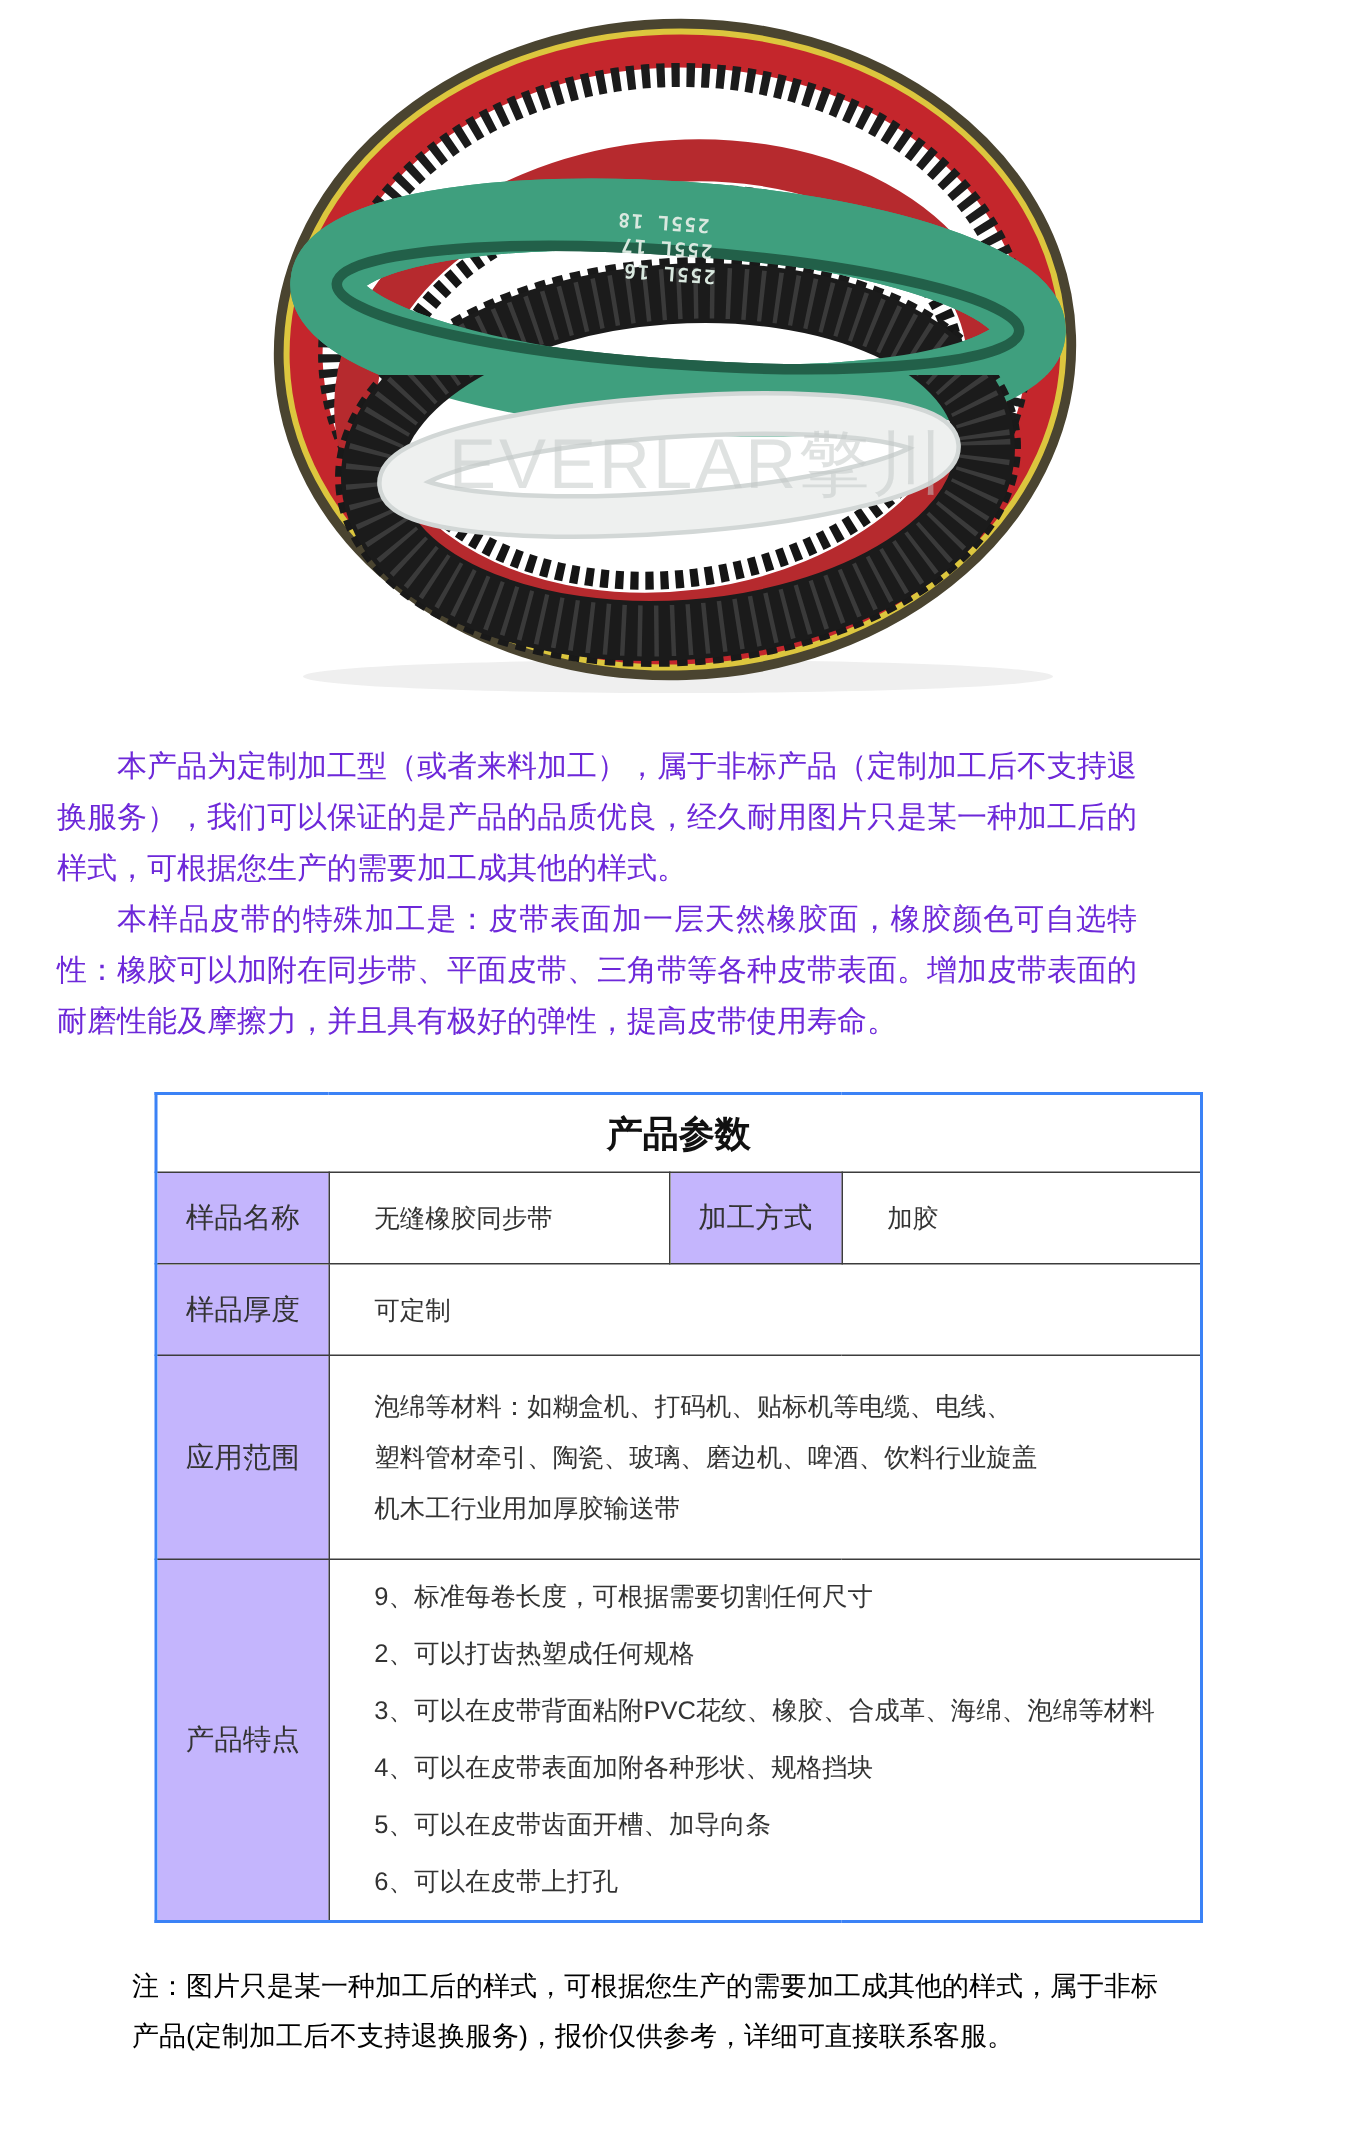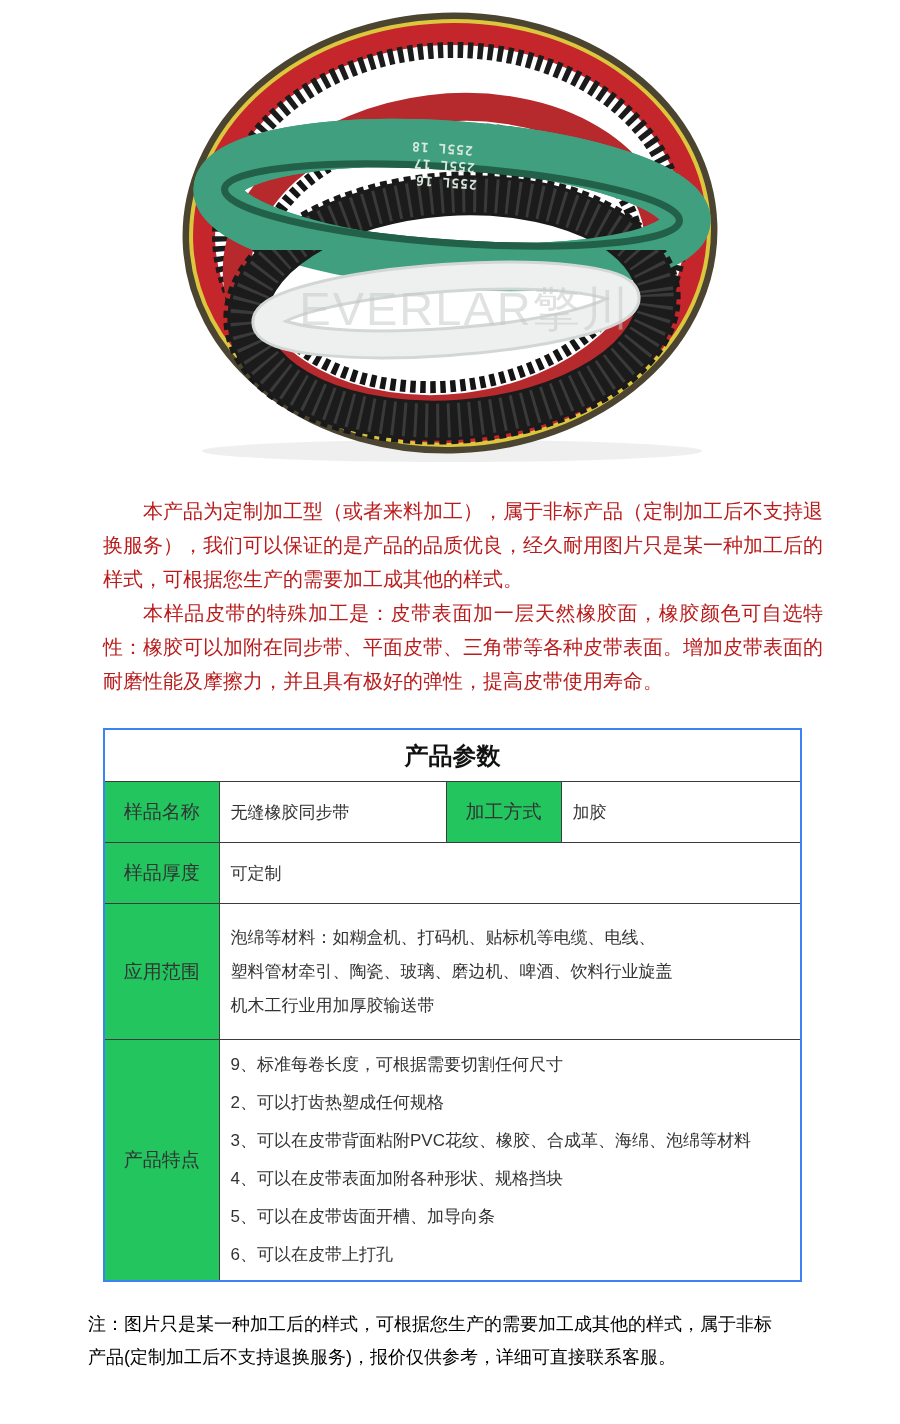--- a/index.html
+++ b/index.html
@@ -5,30 +5,30 @@
   html,body{margin:0;padding:0;}
   body{
     width:900px;height:1424px;background:#ffffff;overflow:hidden;
     font-family:"Liberation Sans","DejaVu Sans",sans-serif;color:#000;
   }
   .hero{width:900px;height:478px;position:relative;}
   .hero svg{display:block;}
   .wm{font-family:"Liberation Sans","DejaVu Sans",sans-serif;font-weight:400;}
   .belt-label{font-family:"DejaVu Sans Mono","Liberation Mono",monospace;font-weight:700;}
 
-  .intro{margin:16px 90px 0 103px;width:720px;font-size:20px;line-height:34px;
-         text-align:justify;color:#b91c1c;}
+  .intro{margin:16px 90px 0 38px;width:720px;font-size:20px;line-height:34px;
+         text-align:justify;color:#6d28d9;}
   .intro p{margin:0;text-indent:2em;}
 
   table.spec{border-collapse:collapse;table-layout:fixed;width:697px;
              margin:30px 0 0 103px;border:2px solid #3b82f6;}
   table.spec td{border:1px solid #3c3c3c;vertical-align:middle;overflow:hidden;}
   td.ttl{height:49px;text-align:center;font-size:24px;font-weight:bold;color:#111;}
-  td.lab{background:#22c55e;text-align:center;font-size:19px;color:#333;}
-  td.val{font-size:17px;color:#333;padding-left:11px;}
+  td.lab{background:#c4b5fd;text-align:center;font-size:19px;color:#333;}
+  td.val{font-size:17px;color:#333;padding-left:30px;}
   tr.std td{height:58px;}
   tr.app td{height:133px;}
   tr.feat td{height:238px;}
   .line{line-height:34px;}
   .feat .line{line-height:38px;}
 
   .note{margin:26px 88px 0 88px;width:700px;font-size:18px;line-height:33px;color:#010101;}
 </style>
 </head>
 <body>

